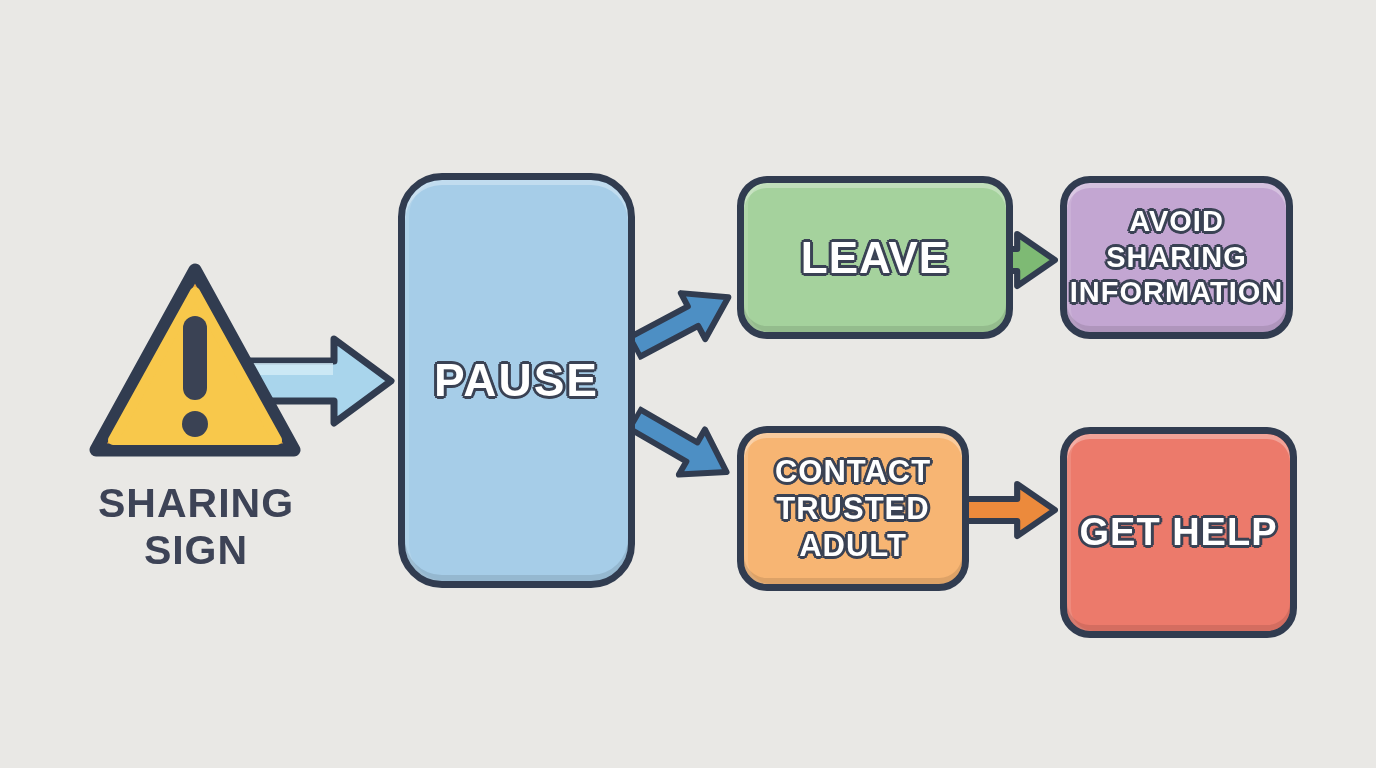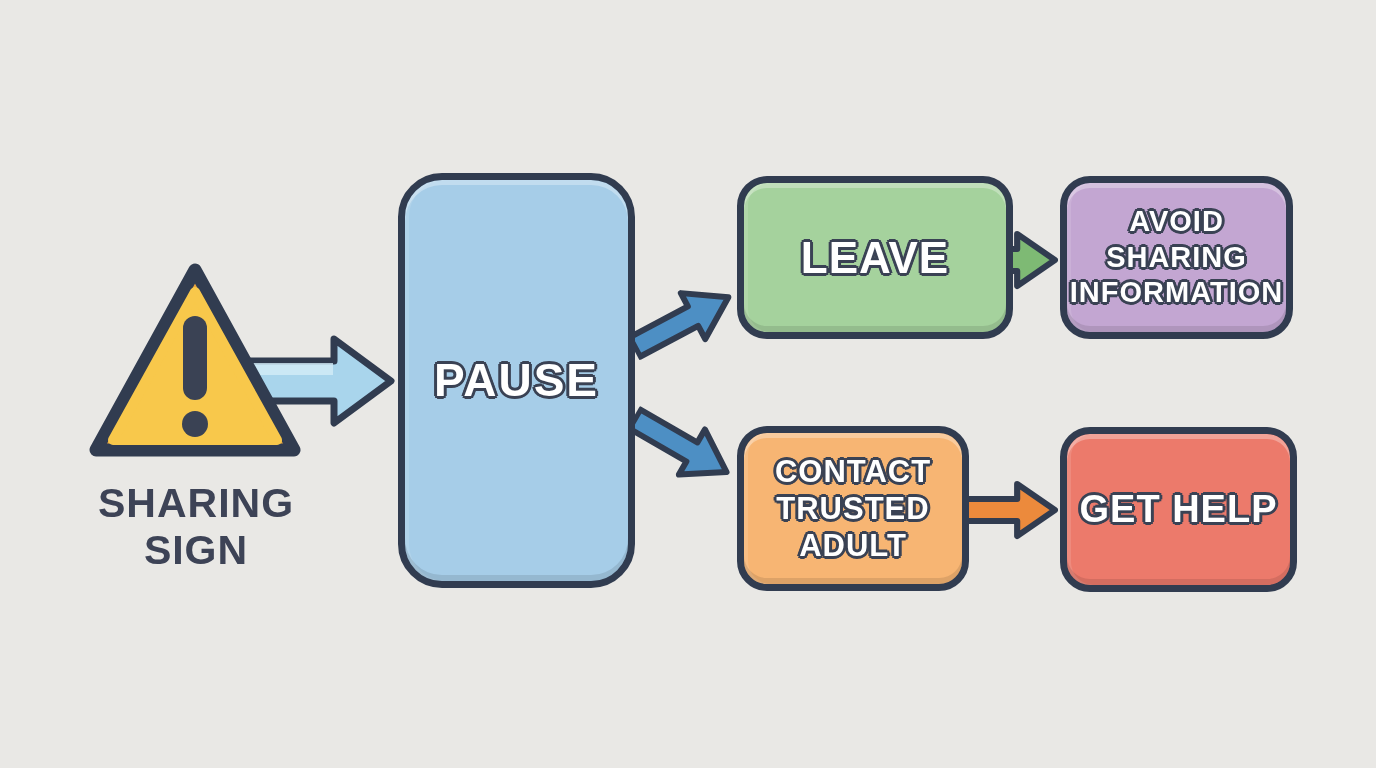--- a/index.html
+++ b/index.html
@@ -67,21 +67,21 @@
 
   .node-leave   { left: 737px; top: 176px; width: 276px; height: 163px; border-radius: 30px; justify-content: center; }
   .node-leave .node-label { font-size: 44px; }
 
   .node-avoid   { left: 1060px; top: 176px; width: 233px; height: 163px; border-radius: 30px; }
   .node-avoid .node-label { font-size: 29px; line-height: 1.22; }
 
   .node-contact { left: 737px; top: 426px; width: 232px; height: 165px; border-radius: 30px; }
   .node-contact .node-label { font-size: 31px; line-height: 1.2; }
 
-  .node-gethelp { left: 1060px; top: 427px; width: 237px; height: 165px; border-radius: 30px; }
+  .node-gethelp { left: 1060px; top: 427px; width: 237px; height: 211px; border-radius: 30px; }
   .node-gethelp .node-label { font-size: 38px; }
 
   
   .arrow { position: absolute; z-index: 1; }
   .arrow-start   { left: 230px; top: 331px; width: 165px; height: 100px; }
   .arrow-up      { left: 633px; top: 318px; width: 112px; height: 60px;
                    transform: rotate(-28deg); transform-origin: 0 50%; }
   .arrow-down    { left: 633px; top: 388px; width: 112px; height: 60px;
                    transform: rotate(30deg); transform-origin: 0 50%; }
   .arrow-leave   { left: 960px; top: 230px; width: 98px; height: 60px; }

